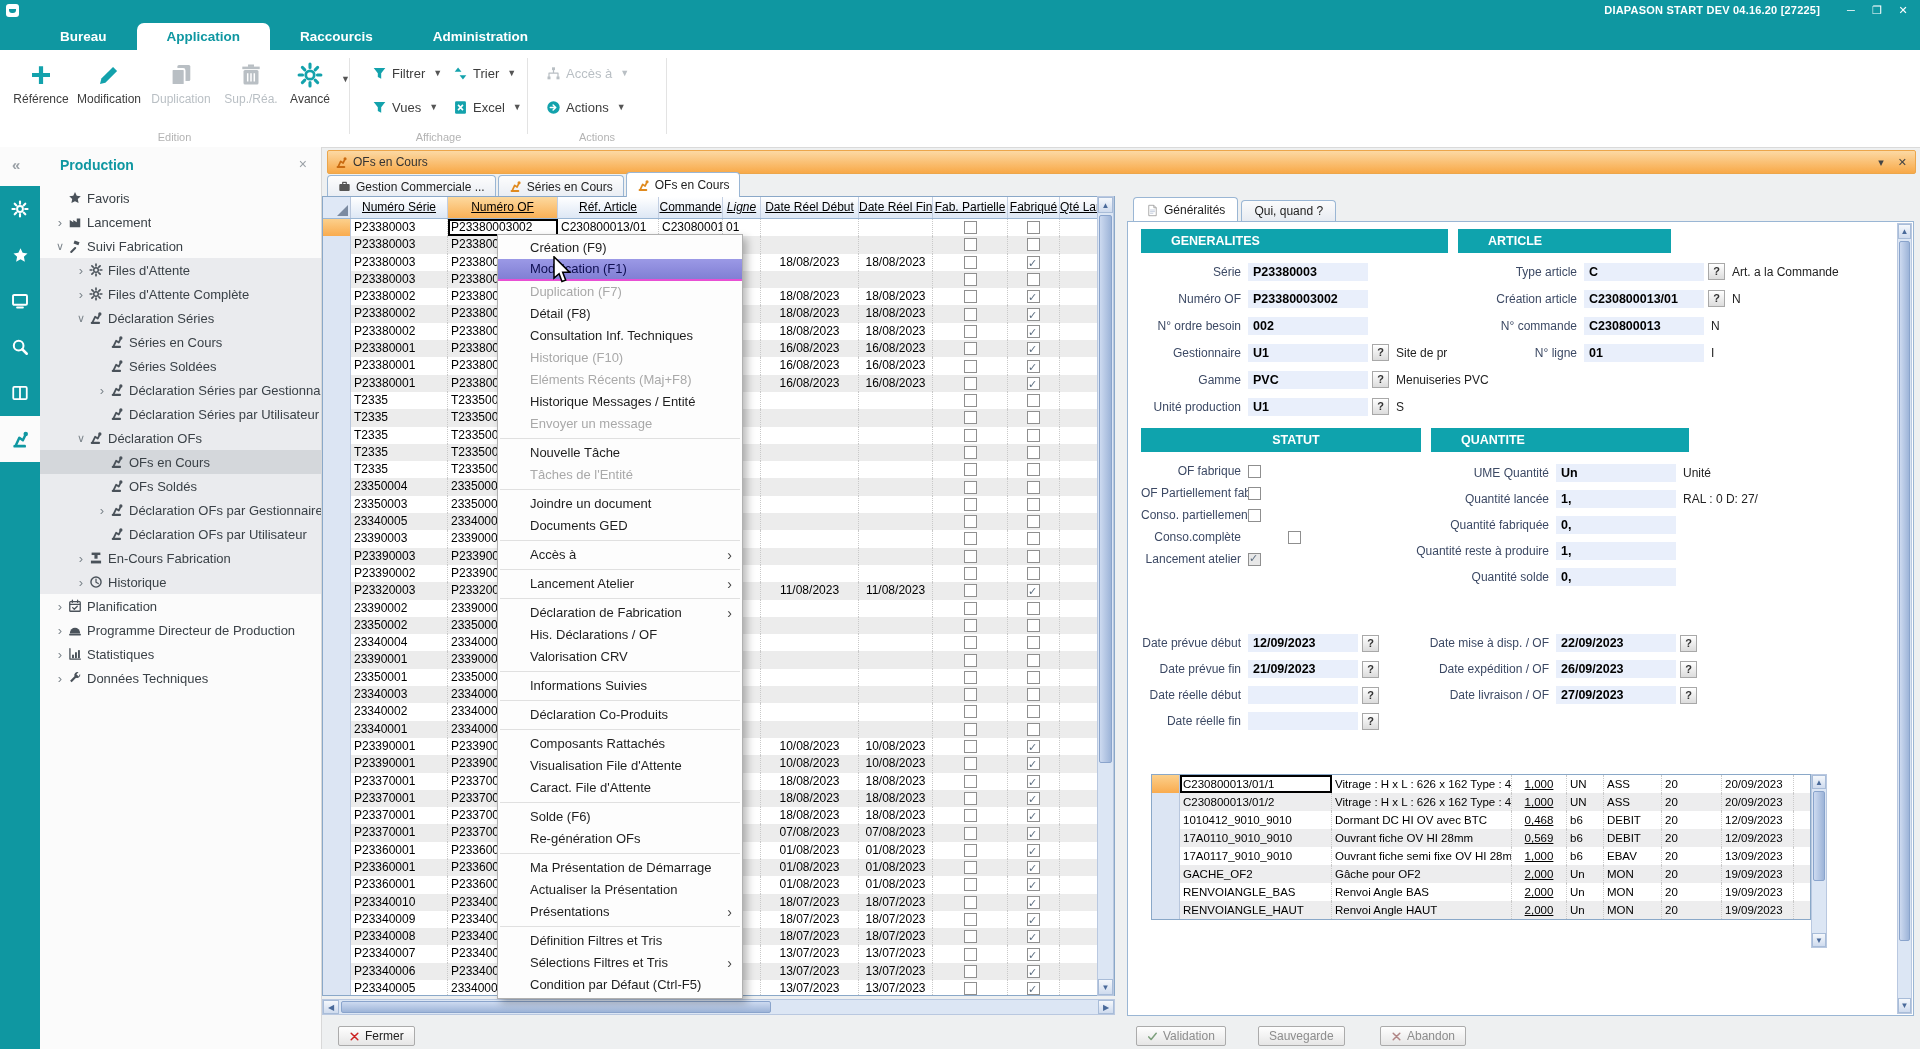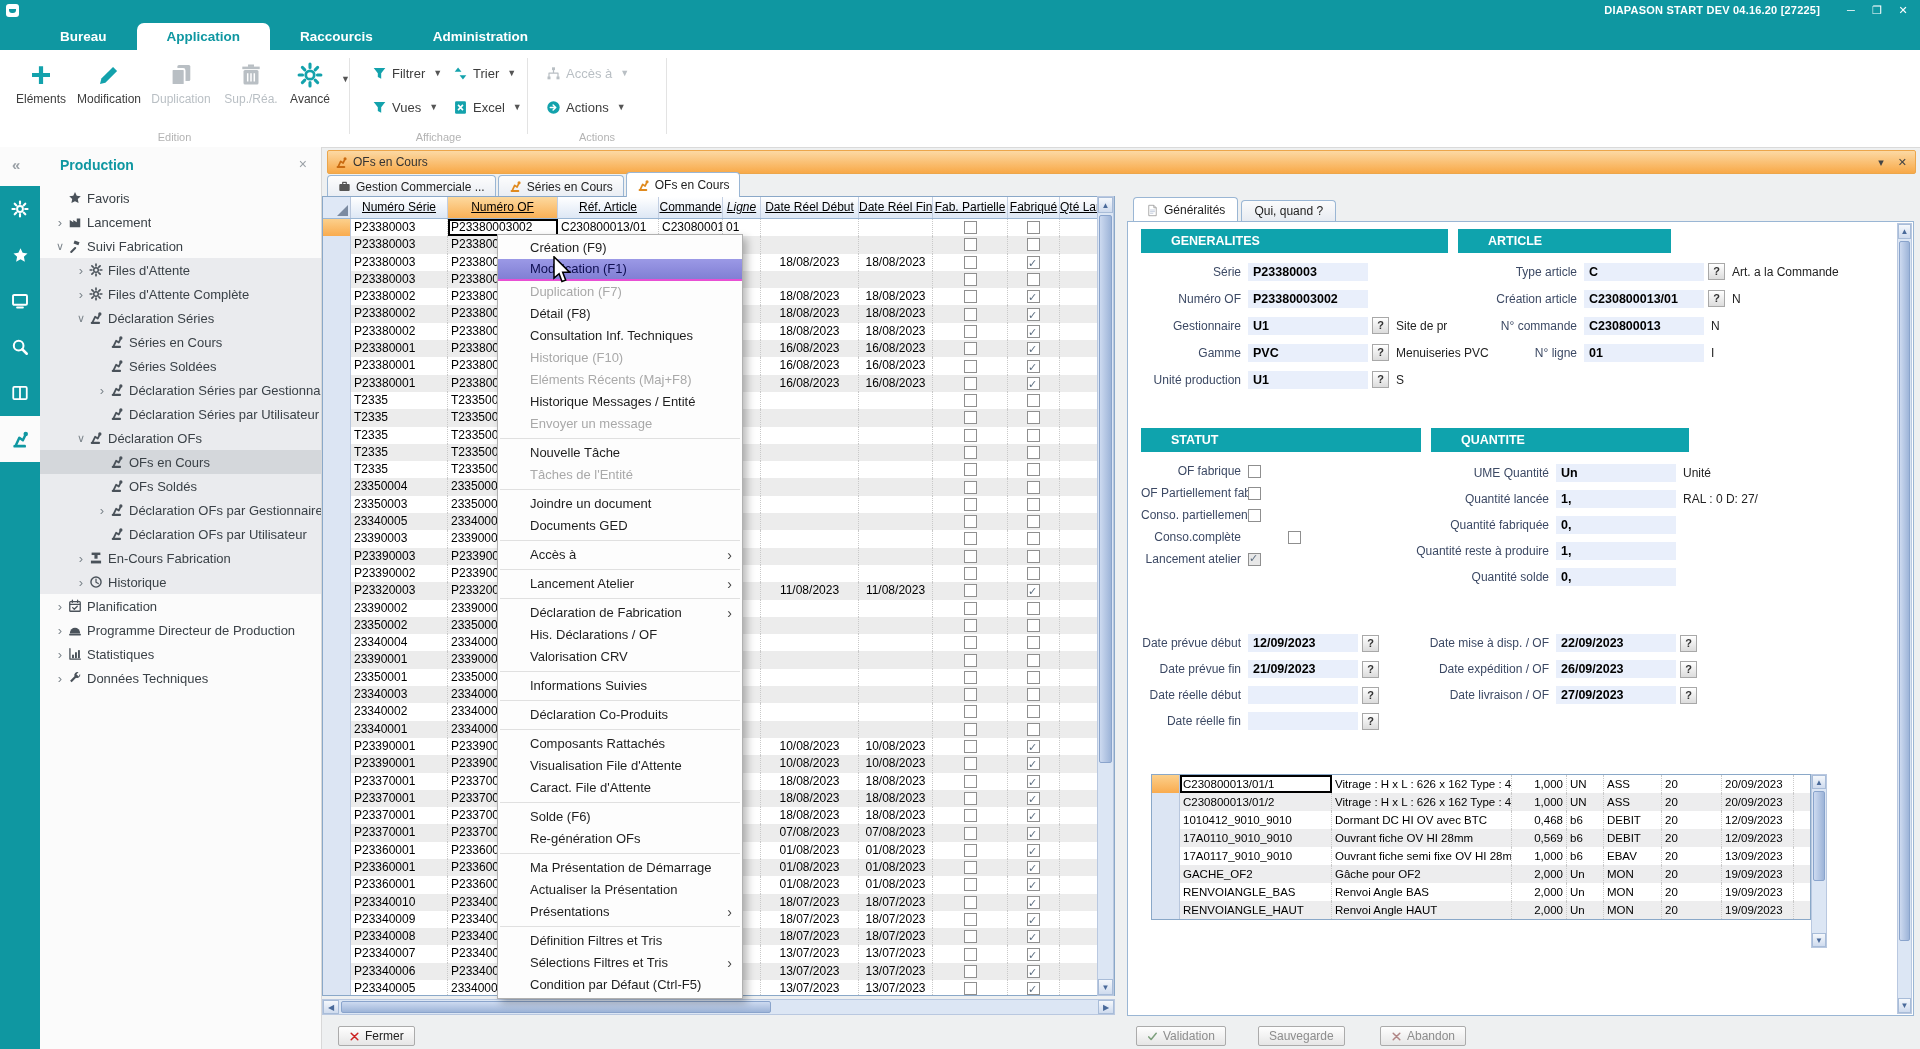--- a/index.html
+++ b/index.html
@@ -124,21 +124,21 @@
   
   #ctable{position:absolute;left:23px;top:552px;width:660px;border:1px solid #8aa8c8;box-sizing:border-box;background:#fff;}
   #chead{display:flex;height:30px;background:linear-gradient(#ffffff,#dde7f5);border-bottom:1px solid #9ab6d4;}
   .ch{flex:none;box-sizing:border-box;border-right:1px solid #c3cfe2;font-size:11px;color:#000;display:flex;align-items:center;justify-content:center;text-align:center;line-height:12px;overflow:hidden;}
   .ch.selcol{background:linear-gradient(#fdd99e,#f9b056);}
   .ccorner{flex:none;box-sizing:border-box;border-right:1px solid #b8c6dc;background:#dfe8f6;position:relative;}
   .ccorner::after{content:"";position:absolute;right:2px;bottom:2px;border-bottom:10px solid #7c8ba1;border-left:10px solid transparent;}
   .crow{display:flex;height:18px;}
   .crow.alt{background:#ededee;}
   .cc{flex:none;box-sizing:border-box;font-size:11.5px;line-height:18px;padding:0 3px;overflow:hidden;white-space:nowrap;border-right:1px dotted #c9c9c9;}
-  .cc.num{text-align:right;}
+  .cc.num{text-align:center;text-decoration:underline;}
   .cc.mark{background:#dce5f3;border-right:1px solid #b8c6dc;}
   .crow.selrow .cc.mark{background:linear-gradient(#fcd08c,#f9ab4e);}
   .cc.selcell{outline:2px solid #000;outline-offset:-2px;background:#fff;}
 
   
   .btn{position:absolute;top:1026px;height:20px;display:flex;align-items:center;gap:5px;padding:0 10px;
     background:linear-gradient(#fefefe,#e6e6e6);border:1px solid #ababab;border-radius:2px;font-size:12px;color:#222;box-sizing:border-box;}
   .btn .bic{display:flex;}
   .btn.gray{color:#8d8d8d;}
   #cursor{z-index:99;pointer-events:none;}
@@ -165,21 +165,21 @@
 </div>
 
 <div id="ribbon" class="abs">
   <div class="rgroup" style="left:0;width:349px;">
     <div class="bigbtn" style="left:8px;">
       <div class="bicon">
           <svg class="ic" width="24" height="24" viewBox="0 0 16 16">
             <path d="M6.6 2.2h2.8v4.4H14v2.8H9.4V14H6.6V9.4H2V6.6h4.6z" fill="currentColor"></path>
           </svg>
         </div>
-      <div>Eléments</div>
+      <div>Référence</div>
     </div>
     <div class="bigbtn" style="left:76px;">
       <div class="bicon">
           <svg class="ic" width="24" height="24" viewBox="0 0 16 16">
             <path d="M2 14l.9-3.6 7.8-7.8 2.7 2.7-7.8 7.8z" fill="currentColor"></path>
           </svg>
         </div>
       <div>Modification</div>
     </div>
     <div class="bigbtn disabled" style="left:148px;">
@@ -1464,20 +1464,24 @@
   <div id="gen-left" class="fcol" style="left:0;top:36px;">
       <div class="frow" style="left: 13px; position: relative; height: 27px;">
         <span class="flabel" style="width: 100px;">Série</span>
         <span class="fbox" style="width: 120px;">P23380003</span>
       </div>
       <div class="frow" style="left: 13px; position: relative; height: 27px;">
         <span class="flabel" style="width: 100px;">Numéro OF</span>
         <span class="fbox" style="width: 120px;">P23380003002</span>
       </div>
       <div class="frow" style="left: 13px; position: relative; height: 27px;">
+        <span class="flabel" style="width: 100px;">N° ordre besoin</span>
+        <span class="fbox" style="width: 120px;">002</span>
+      </div>
+      <div class="frow" style="left: 13px; position: relative; height: 27px;">
         <span class="flabel" style="width: 100px;">Gestionnaire</span>
         <span class="fbox" style="width: 120px;">U1</span>
         <span class="fhelp">?</span>
         <span class="fdesc">Site de pr</span>
       </div>
       <div class="frow" style="left: 13px; position: relative; height: 27px;">
         <span class="flabel" style="width: 100px;">Gamme</span>
         <span class="fbox" style="width: 120px;">PVC</span>
         <span class="fhelp">?</span>
         <span class="fdesc">Menuiseries PVC</span>
@@ -1507,21 +1511,21 @@
         <span class="fbox" style="width: 120px;">C230800013</span>
         <span class="fdesc">N</span>
       </div>
       <div class="frow" style="left: 231px; position: relative; height: 27px;">
         <span class="flabel" style="width: 190px;">N° ligne</span>
         <span class="fbox" style="width: 120px;">01</span>
         <span class="fdesc">I</span>
       </div>
     </div>
 
-  <div class="secbar" style="left:13px;top:206px;width:280px;">STATUT</div>
+  <div class="secbar" style="left:13px;top:206px;width:280px;text-align:center;">STATUT</div>
   <div class="secbar" style="left:303px;top:206px;width:258px;">QUANTITE</div>
   <div id="statut-col" class="fcol" style="left:0;top:238px;">
       <div class="frow" style="left: 13px; position: relative; height: 22px;">
         <span class="flabel" style="width: 100px;">OF fabrique</span>
         <span class="cb"></span>
       </div>
       <div class="frow" style="left: 13px; position: relative; height: 22px;">
         <span class="flabel" style="width: 100px;">OF Partiellement fab.</span>
         <span class="cb"></span>
       </div>

